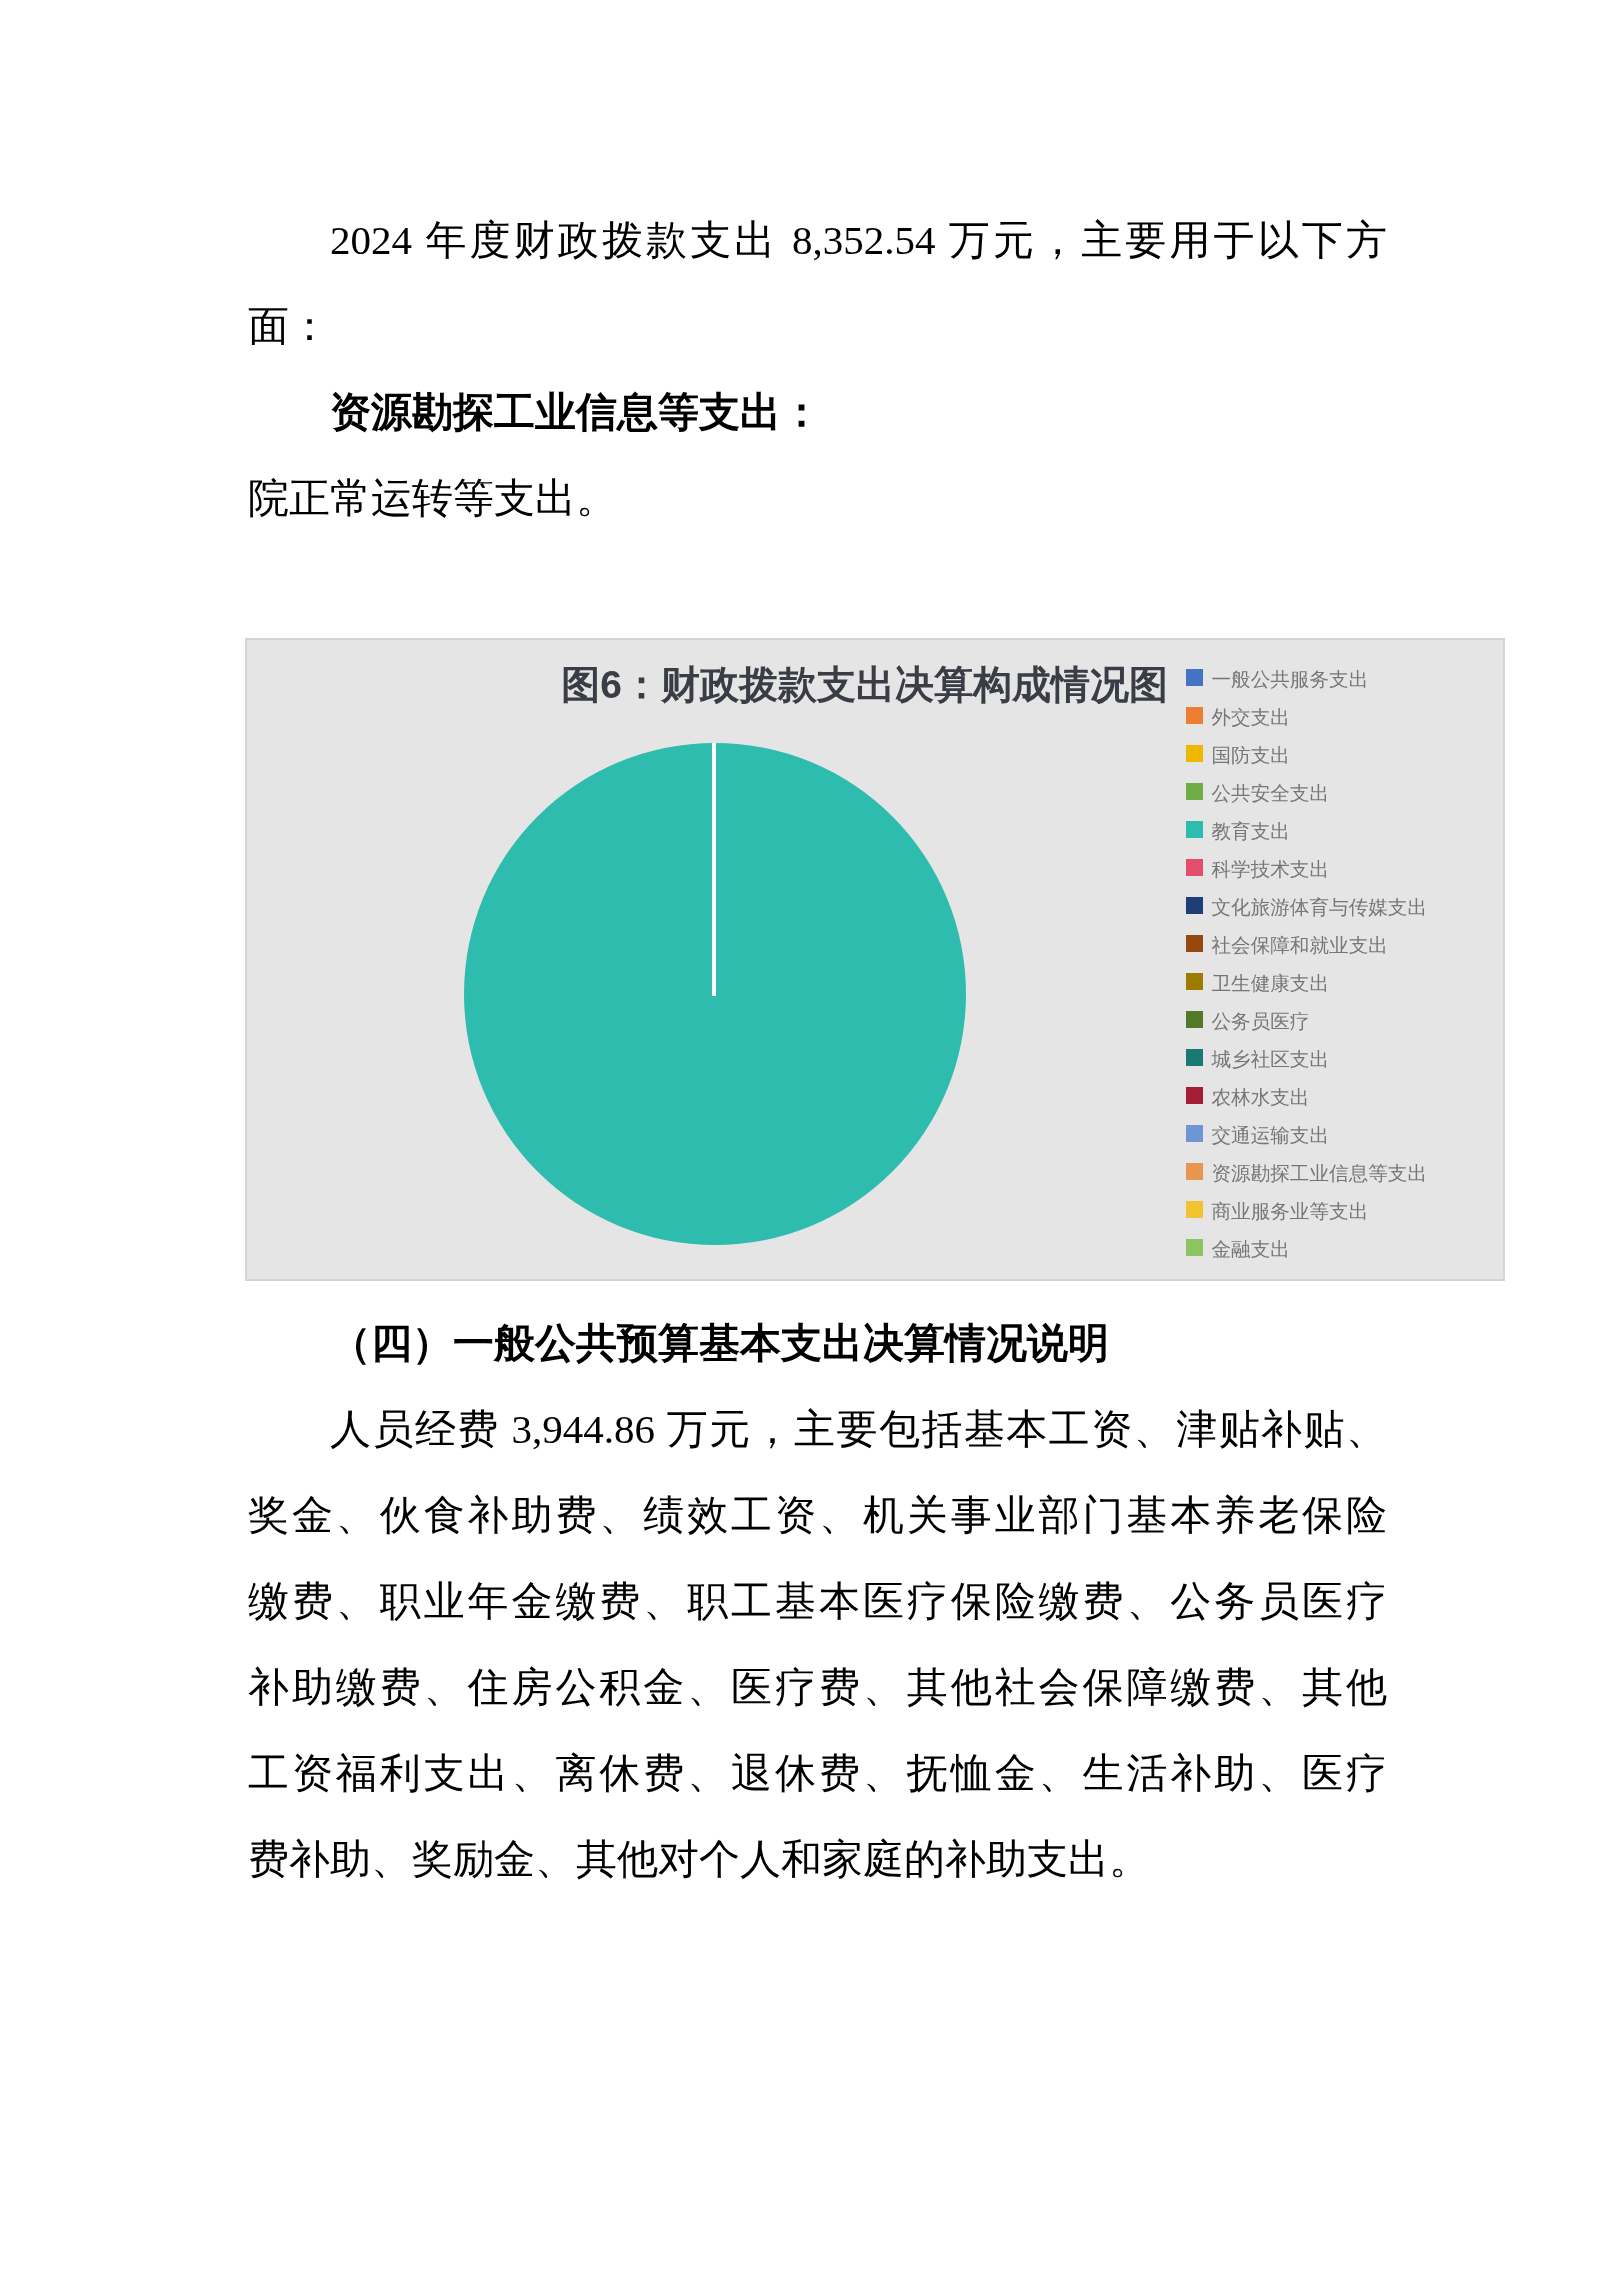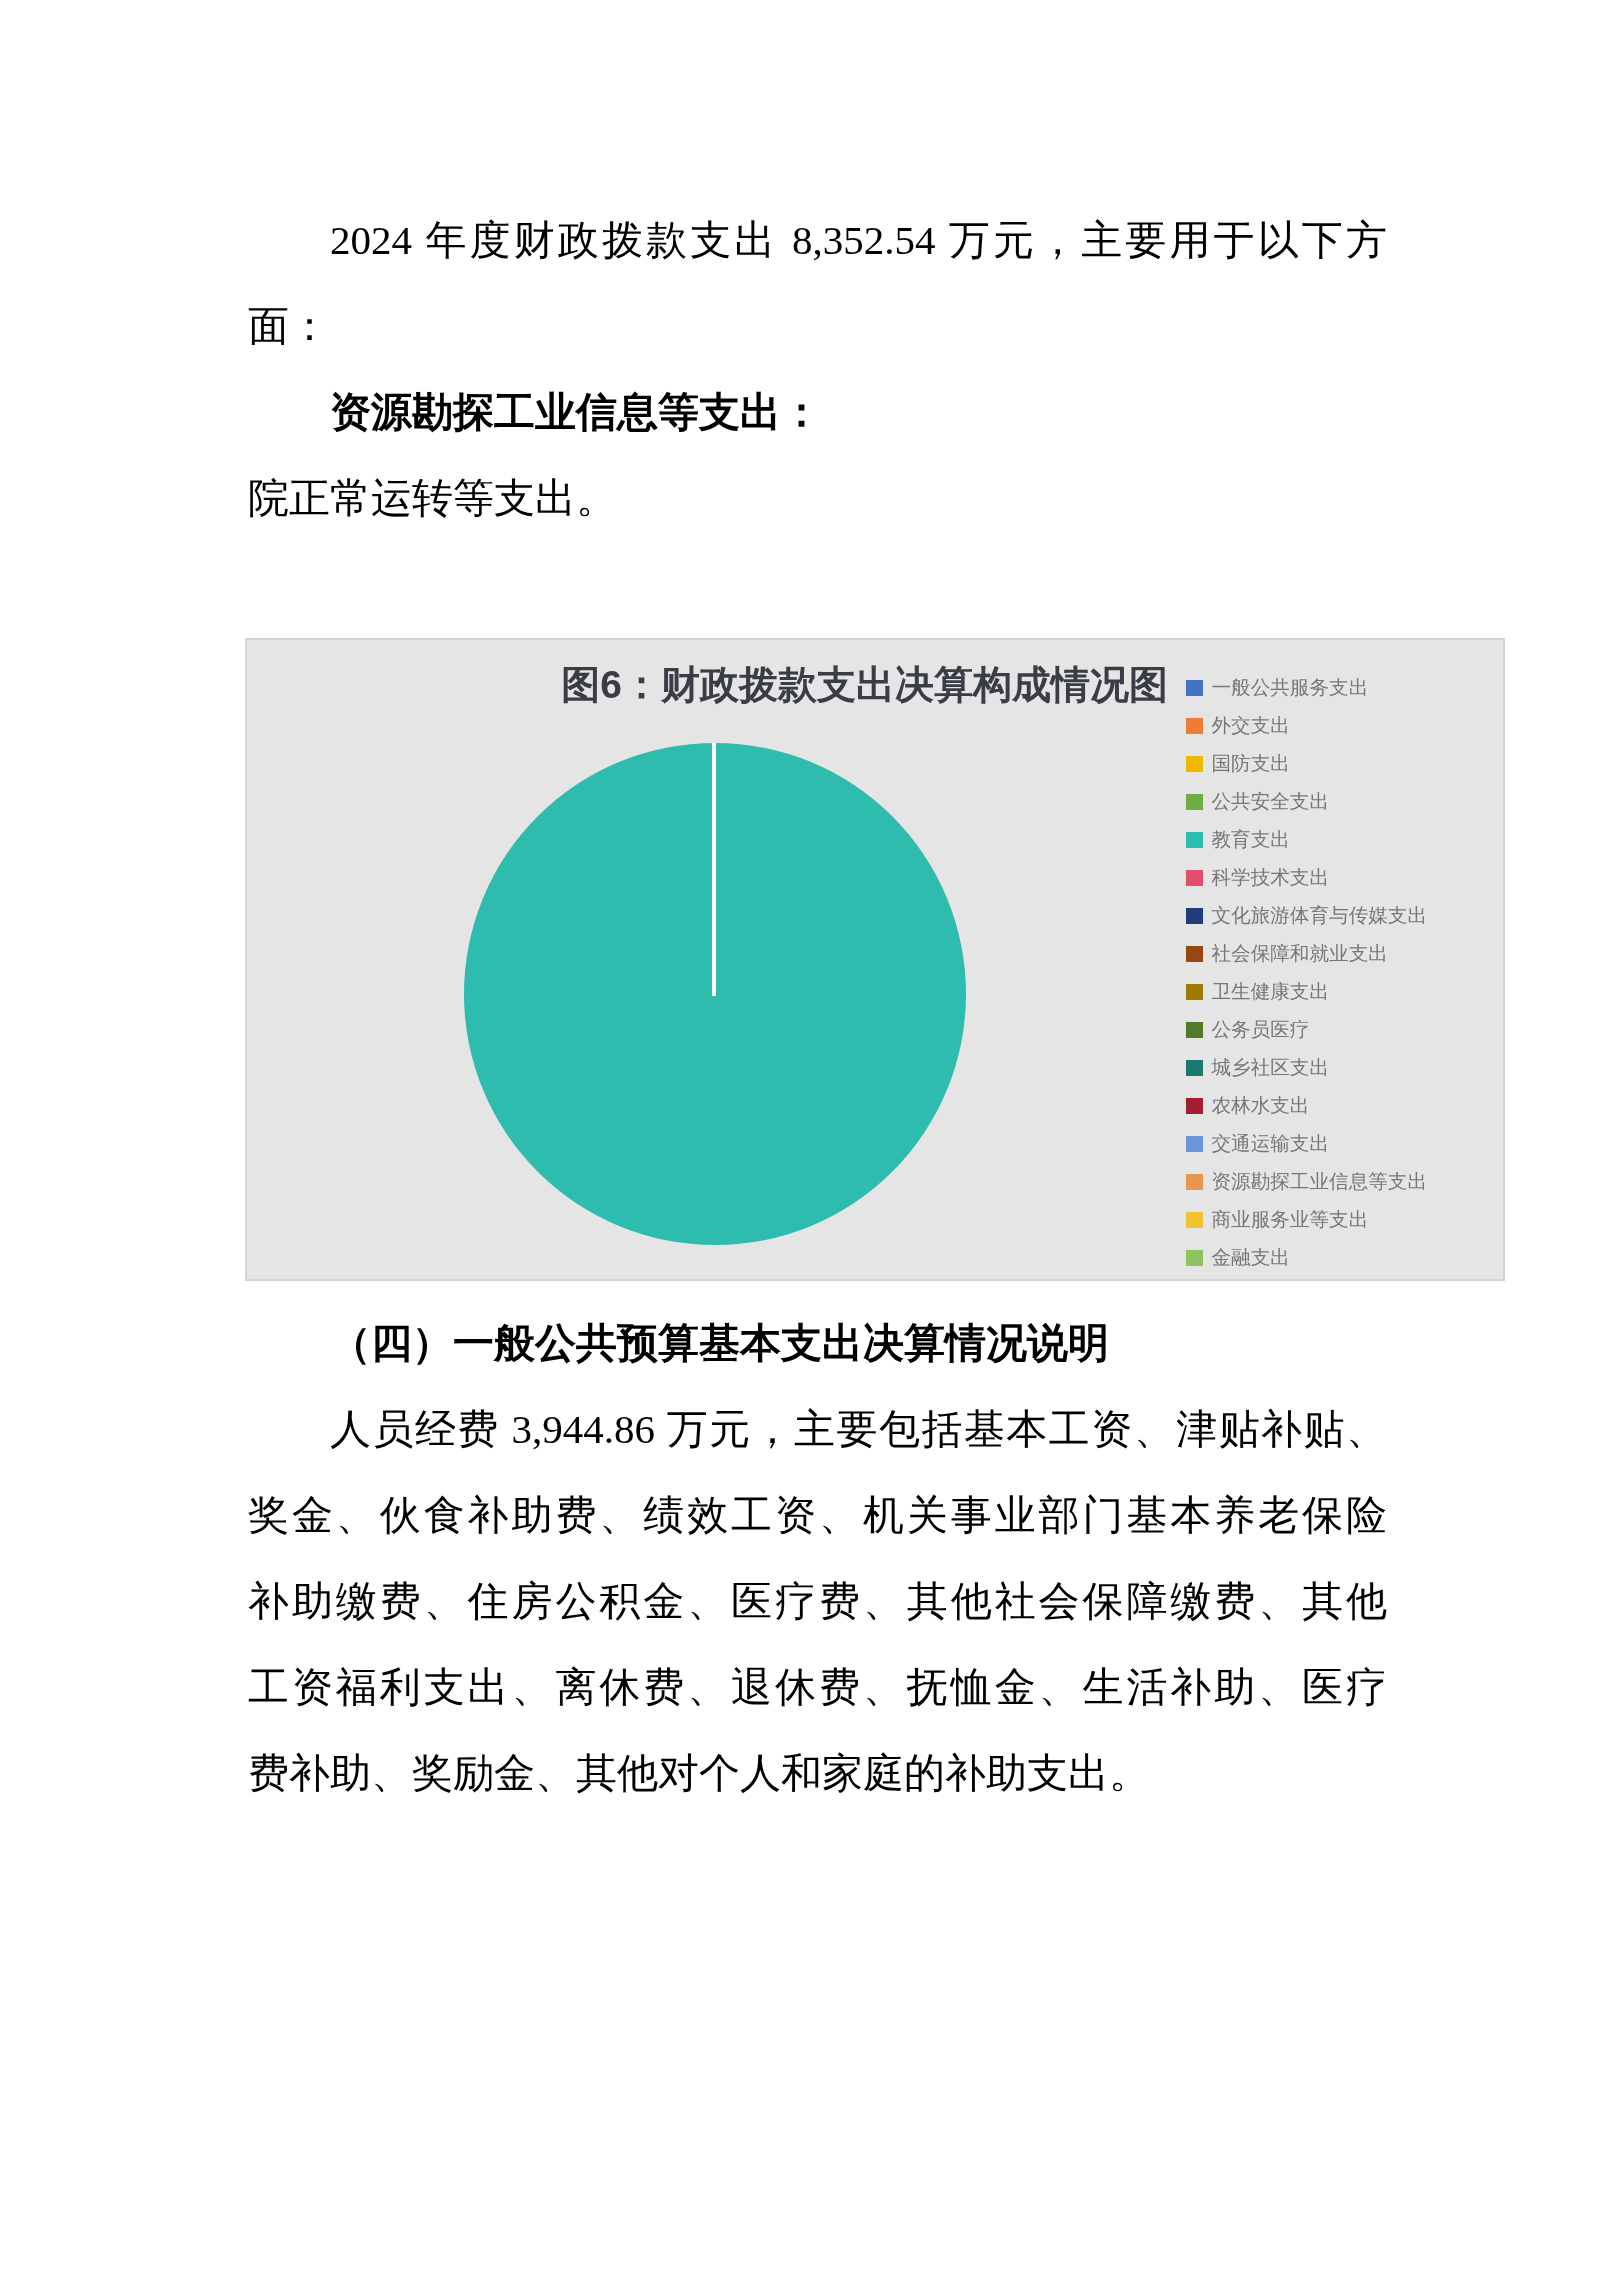--- a/index.html
+++ b/index.html
@@ -70,21 +70,20 @@
     background:#ffffff;
   }
   .legend{
     position:absolute;
     left:939px;top:29px;
     width:314px;
   }
   .legend-item{
     height:38px;
     display:flex;
-    align-items:center;
   }
   .legend-swatch{
     width:16.7px;height:16.7px;
     flex:0 0 16.7px;
     margin-right:8.8px;
   }
   .legend-label{
     font-size:19.6px;
     line-height:21.6px;
     white-space:nowrap;
@@ -172,19 +171,20 @@
           <span class="legend-swatch" style="background: rgb(140, 197, 96);"></span>
           <span class="legend-label" style="color: rgb(118, 118, 118);">金融支出</span>
         </div>
       </div>
   </div>
 
   <div id="text-bottom" class="textblock">
       <div class="tline indent bold">（四）一般公共预算基本支出决算情况说明</div>
       <div class="tline indent jfull">人员经费 3,944.86 万元，主要包括基本工资、津贴补贴、</div>
       <div class="tline jfull">奖金、伙食补助费、绩效工资、机关事业部门基本养老保险</div>
+      <div class="tline jfull">缴费、职业年金缴费、职工基本医疗保险缴费、公务员医疗</div>
       <div class="tline jfull">补助缴费、住房公积金、医疗费、其他社会保障缴费、其他</div>
       <div class="tline jfull">工资福利支出、离休费、退休费、抚恤金、生活补助、医疗</div>
       <div class="tline">费补助、奖励金、其他对个人和家庭的补助支出。</div>
     </div>
 
 </div>
 
 
 </body></html>

